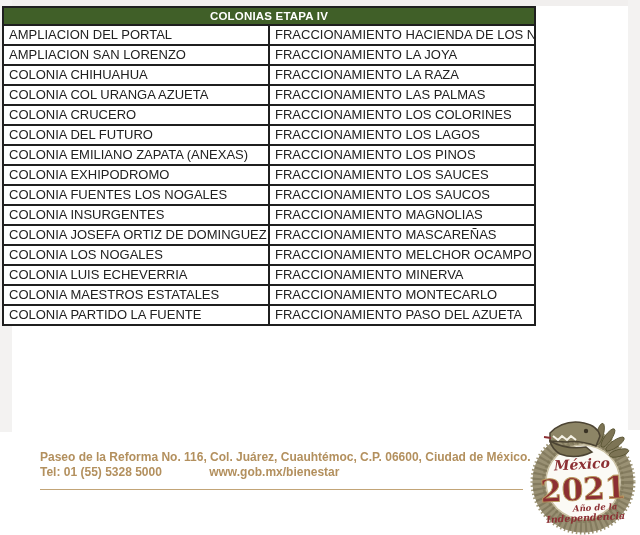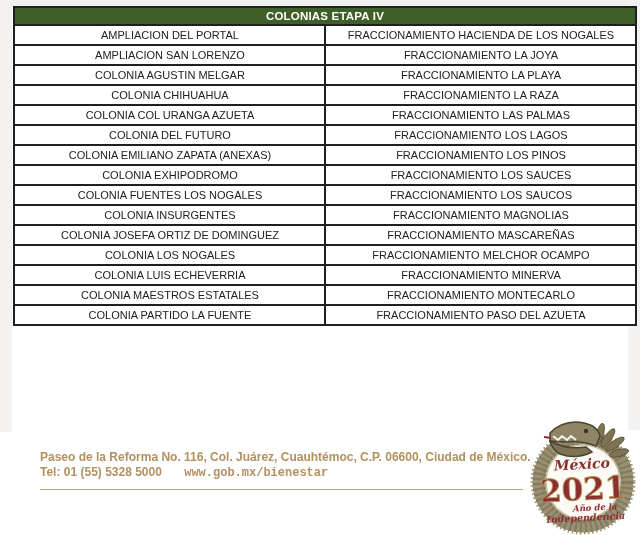--- a/index.html
+++ b/index.html
@@ -6,45 +6,44 @@
   body{
     width:640px;height:535px;position:relative;overflow:hidden;
     background:#ffffff;
     font-family:"Liberation Sans",sans-serif;
   }
   .edge-top{position:absolute;left:0;top:0;width:640px;height:6px;background:#f1efee;}
   .edge-left{position:absolute;left:0;top:0;width:12px;height:432px;background:#f3f2f1;}
   .edge-right{position:absolute;left:628px;top:0;width:12px;height:430px;background:#f3f2f1;}
 
   table.colonias{
-    position:absolute;left:13px;top:6px;width:624px;
+    position:absolute;left:2px;top:6px;width:534px;
     border-collapse:collapse;table-layout:fixed;
   }
   table.colonias th{
     background:#405f28;color:#ffffff;
     font-size:11.5px;font-weight:bold;letter-spacing:.2px;
     text-align:center;padding:2px 0;
     border:2px solid #1f1f1f;
   }
   table.colonias td{
     border:2px solid #1f1f1f;
-    font-size:11px;line-height:14px;color:#212121;
+    font-size:13px;line-height:14px;color:#212121;
     padding:2px 4px 2px 5px;
     white-space:nowrap;overflow:hidden;
     background:#ffffff;
-    text-align:center;
   }
   table.colonias td.col-left{width:279px;}
 
   .footer{
     position:absolute;left:40px;top:450px;width:520px;
     color:#b3905e;font-size:12px;font-weight:bold;line-height:15px;
   }
   .footer .tel-row span{display:inline-block;}
-  .footer .website{margin-left:19px;font-family:Liberation Mono, monospace;}
+  .footer .website{margin-left:44px;}
   .gold-rule{
     position:absolute;left:40px;top:489px;width:483px;height:1px;
     background:#c2a477;
   }
 
   .logo{
     position:absolute;left:520px;top:416px;width:121px;height:119px;
   }
   .logo svg{display:block;}
 </style>
@@ -64,30 +63,30 @@
   <tbody>
       <tr>
         <td class="col-left">AMPLIACION DEL PORTAL</td>
         <td>FRACCIONAMIENTO HACIENDA DE LOS NOGALES</td>
       </tr>
       <tr>
         <td class="col-left">AMPLIACION SAN LORENZO</td>
         <td>FRACCIONAMIENTO LA JOYA</td>
       </tr>
       <tr>
-        <td class="col-left">COLONIA AGUSTIN MELGAR</td>
-        <td>FRACCIONAMIENTO LA PLAYA</td>
-      </tr>
-      <tr>
         <td class="col-left">COLONIA CHIHUAHUA</td>
         <td>FRACCIONAMIENTO LA RAZA</td>
       </tr>
       <tr>
         <td class="col-left">COLONIA COL URANGA AZUETA</td>
         <td>FRACCIONAMIENTO LAS PALMAS</td>
+      </tr>
+      <tr>
+        <td class="col-left">COLONIA CRUCERO</td>
+        <td>FRACCIONAMIENTO LOS COLORINES</td>
       </tr>
       <tr>
         <td class="col-left">COLONIA DEL FUTURO</td>
         <td>FRACCIONAMIENTO LOS LAGOS</td>
       </tr>
       <tr>
         <td class="col-left">COLONIA EMILIANO ZAPATA (ANEXAS)</td>
         <td>FRACCIONAMIENTO LOS PINOS</td>
       </tr>
       <tr>

